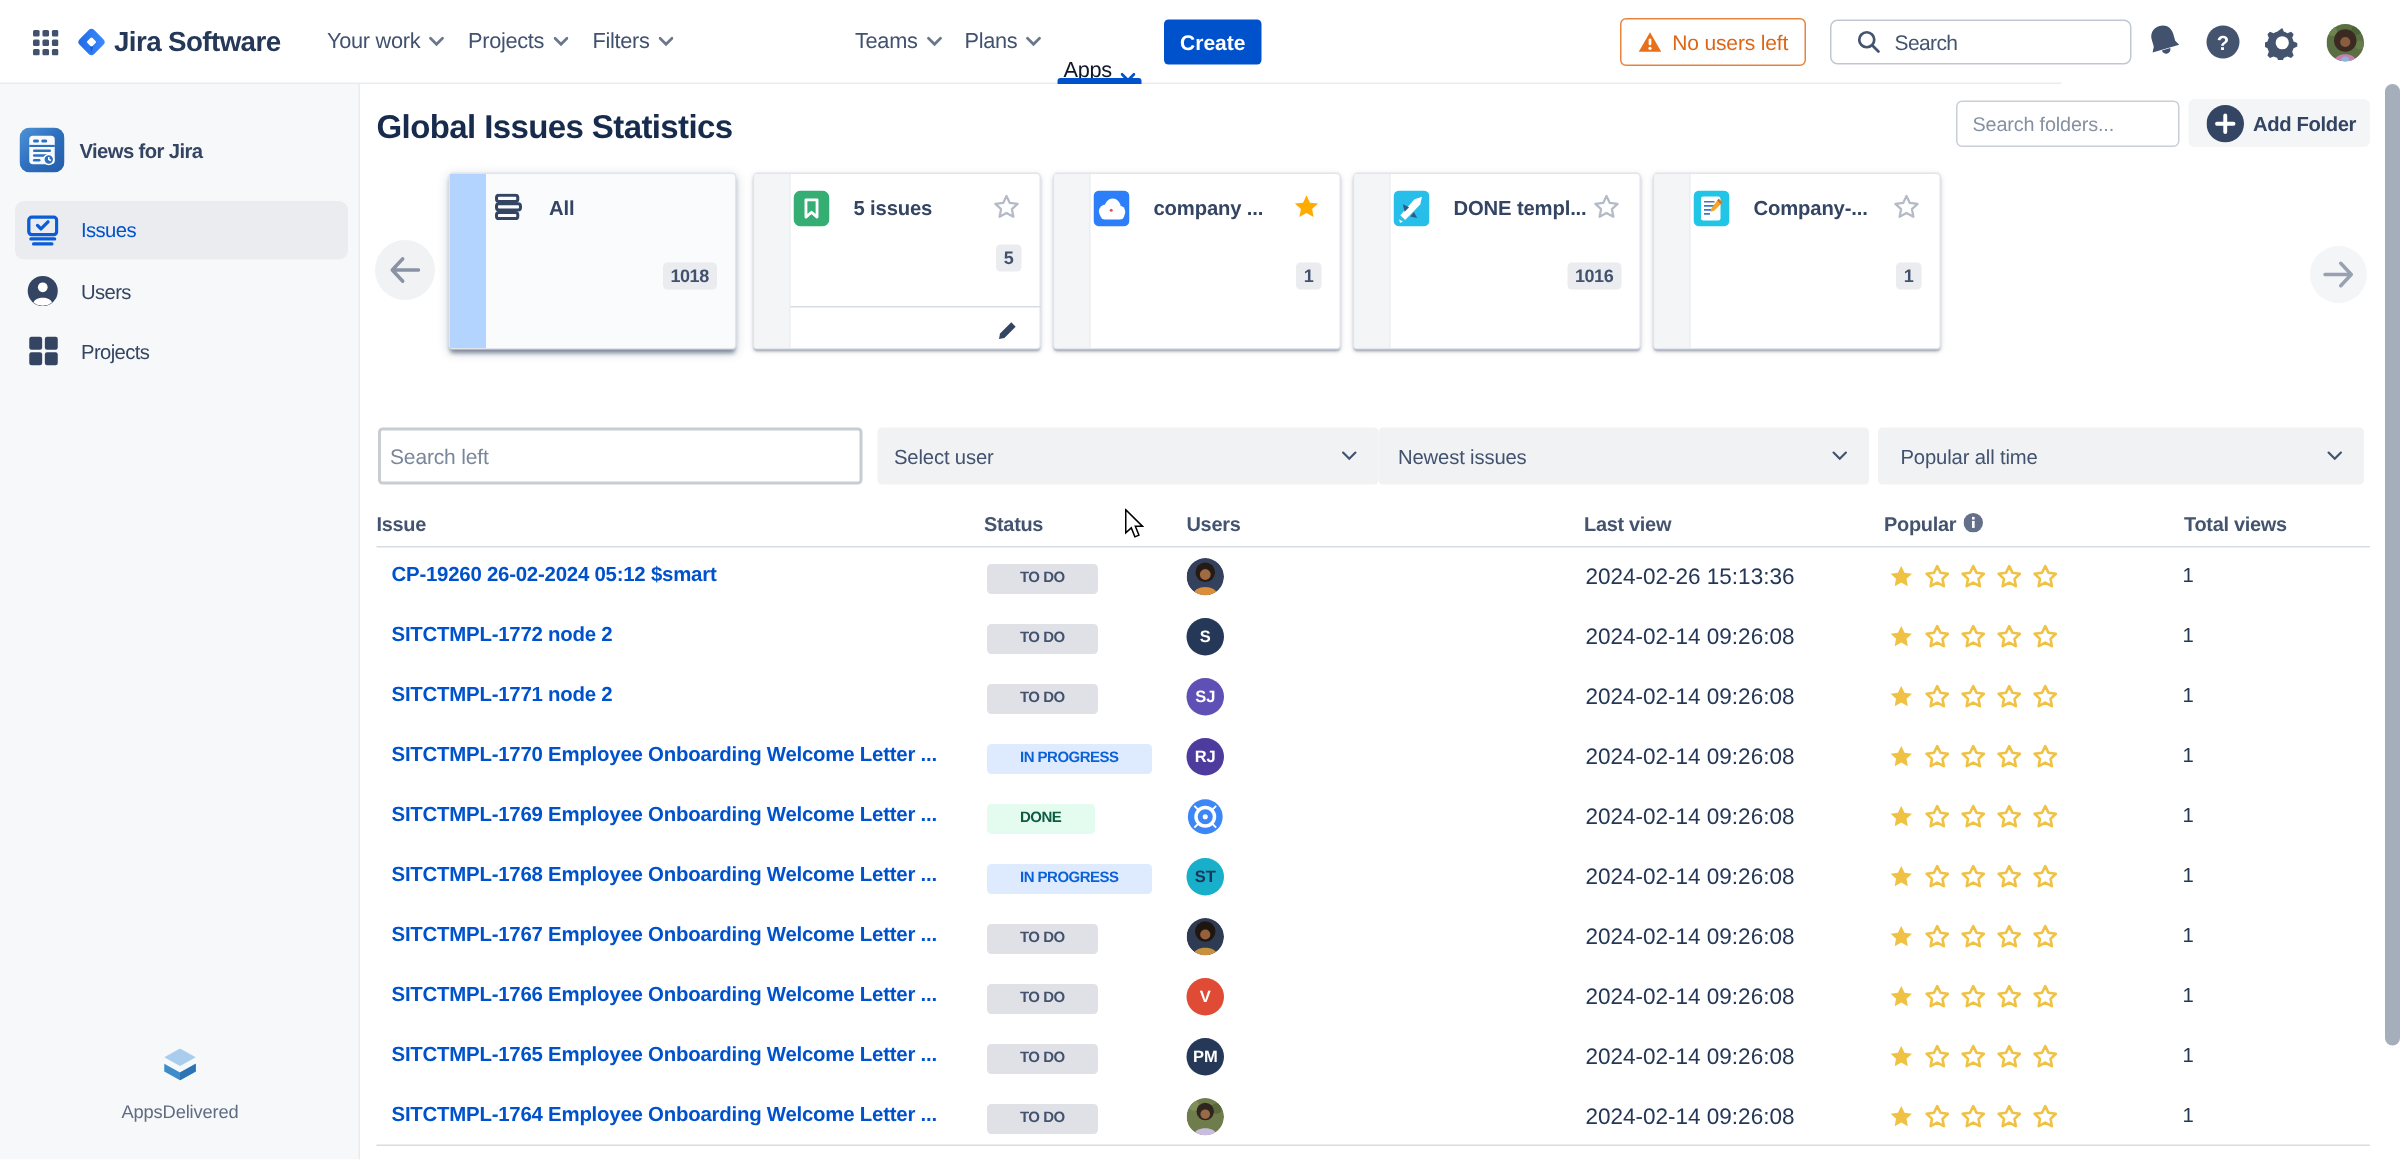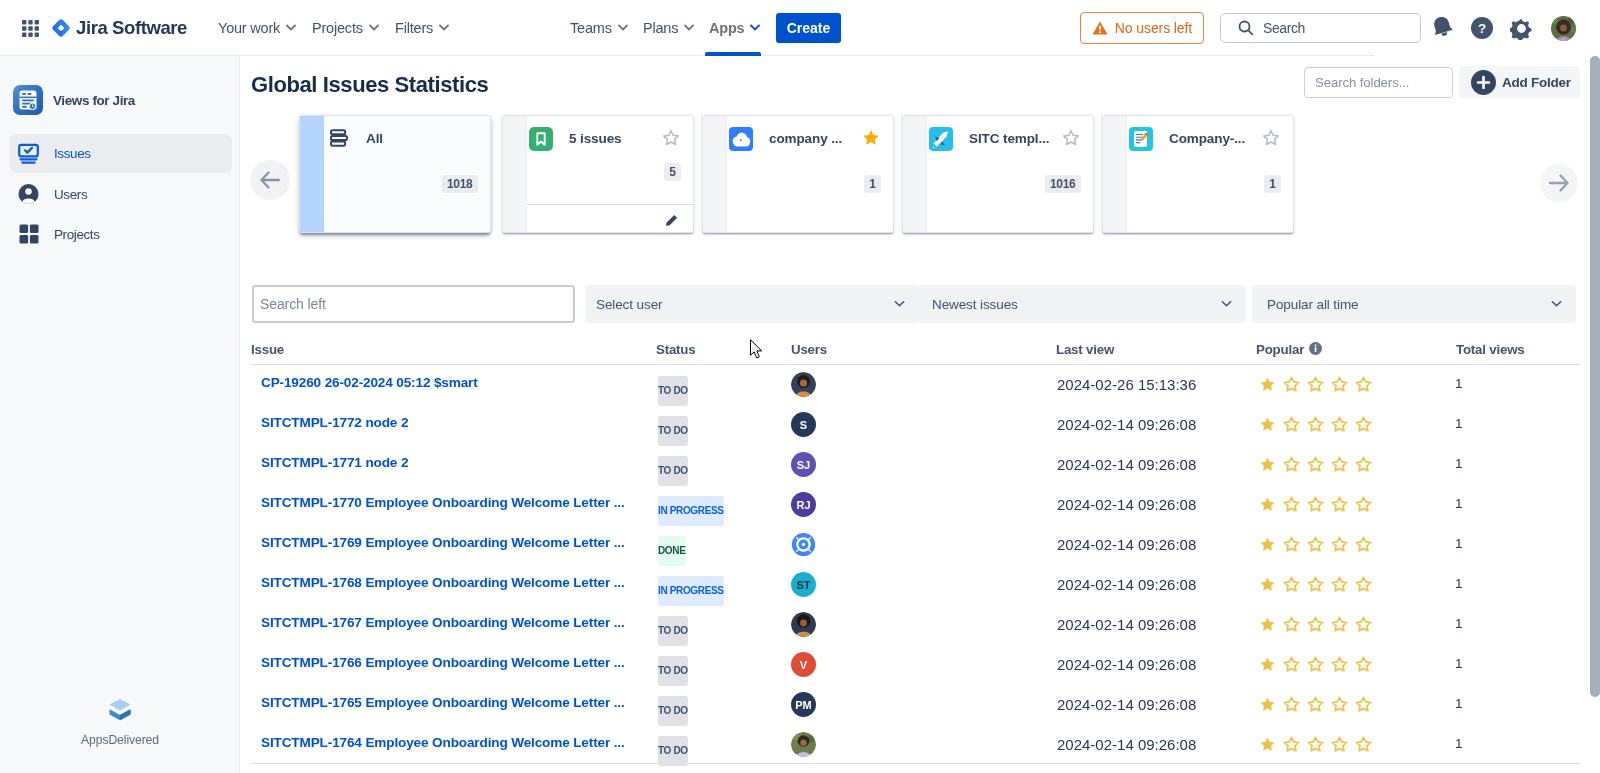--- a/index.html
+++ b/index.html
@@ -3,21 +3,21 @@
 <meta charset="utf-8">
 <style>
 * { margin:0; padding:0; box-sizing:border-box; }
 html,body { width:1600px; height:773px; overflow:hidden; }
 body { font-family:"Liberation Sans", sans-serif; background:#fff; position:relative; }
 .abs { position:absolute; }
 
 
 #hdr { position:absolute; left:0; top:0; width:1374px; height:56px; background:#fff; border-bottom:1px solid #E9EBEE; z-index:5; }
 .navitem { position:absolute; top:0; height:55px; display:flex; align-items:center; gap:6px; font-size:14.5px; font-weight:500; color:#42526E; letter-spacing:-0.2px; }
-.navitem.active { color:#737373; font-weight:700; }
+.navitem.active { color:#0f172a; font-weight:400;align-items:flex-end; }
 #appsline { position:absolute; left:705px; top:52px; width:56px; height:4px; background:#0052CC; border-radius:2px 2px 0 0; }
 #createbtn { position:absolute; left:776px; top:13px; width:65px; height:30px; background:#0052CC; border-radius:3px; color:#fff; font-size:14px; font-weight:600; display:flex; align-items:center; justify-content:center; }
 #nousers { position:absolute; left:1080px; top:12px; width:124px; height:32px; border:1px solid #E8833F; border-radius:4px; display:flex; align-items:center; justify-content:center; gap:7px; color:#DD6615; font-size:14px; letter-spacing:-0.1px; }
 #topsearch { position:absolute; left:1220px; top:13px; width:201px; height:30px; border:1px solid #C1C7D0; border-radius:5px; display:flex; align-items:center; color:#44546F; font-size:14px; letter-spacing:-0.4px; }
 #topsearch svg { margin:0 9px 0 17px; }
 
 
 #side { position:absolute; left:0; top:56px; width:240px; height:717px; background:#F7F8F9; border-right:1px solid #E9EBEE; }
 #apphead { position:absolute; left:13px; top:29px; display:flex; align-items:center; }
 #apphead .t { margin-left:10px; font-size:13.5px; font-weight:700; color:#344563; letter-spacing:-0.4px; }
@@ -56,21 +56,21 @@
 #fi2 { left:585px; width:334px; padding-left:11px; }
 #fi3 { left:919px; width:327px; padding-left:13px; }
 #fi4 { left:1252px; width:324px; padding-left:15px; }
 #fi3, #fi4 { color:#42526E; }
 
 
 .th { position:absolute; top:342px; font-size:13.3px; font-weight:700; color:#44546F; letter-spacing:-0.2px; }
 #thdiv { position:absolute; left:251px; top:364px; width:1329px; height:1px; background:#D8DCE3; }
 #tbotdiv { position:absolute; left:251px; top:763px; width:1329px; height:1px; background:#D8DCE3; }
 .ilink { position:absolute; left:261px; font-size:13.6px; font-weight:700; color:#0052CC; letter-spacing:-0.15px; white-space:nowrap; }
-.badge { position:absolute; left:658px; height:30px; border-radius:3px; font-size:10px; font-weight:700; letter-spacing:-0.35px; display:flex; align-items:center; padding:0 0; }
+.badge { position:absolute; left:658px; height:20px; border-radius:3px; font-size:10px; font-weight:700; letter-spacing:-0.35px; display:flex; align-items:center; padding:0 22px; }
 .b-todo { background:#DFE1E6; color:#42526E; }
 .b-prog { background:#DEEBFF; color:#0B61D8; }
 .b-done { background:#E3FCEF; color:#0E5A43; }
 .avatar { position:absolute; left:791px; width:25px; height:25px; border-radius:50%; color:#fff; font-size:11px; font-weight:700; display:flex; align-items:center; justify-content:center; overflow:hidden; }
 .dt { position:absolute; left:1057px; font-size:15px; color:#243757; }
 .stars { position:absolute; left:1259px; display:flex; gap:7px; }
 .tv { position:absolute; left:1455px; font-size:13.5px; color:#243757; }
 
 #sbthumb { position:absolute; left:1590px; top:56px; width:10px; height:641px; background:#A5AEBB; border-radius:5px; }
 </style>
@@ -320,21 +320,21 @@
 
 <div class="card" style="left:902px">
   <div class="stripe"></div>
   <svg class="tile" width="24" height="24" viewBox="0 0 24 24">
     <rect width="24" height="24" rx="3" fill="#27BEEA"></rect>
     <path d="M4.5 16.5 L14 5.8 L19 4.2 L17.8 9.3 L7.8 19.7 Z" fill="#fff"></path>
     <path d="M6.2 9.2 L10.4 11.2 L7.4 14.2 Z" fill="#2A5D86"></path>
     <path d="M13.6 14.4 L15.8 18.4 L11.2 17.3 Z" fill="#2A5D86"></path>
     <path d="M3.6 19.2 L6.4 20.6 L4.4 21.6 Z" fill="#DFF4FB"></path>
   </svg>
-  <div class="ctitle">SITC templ...</div>
+  <div class="ctitle">DONE templ...</div>
   <svg class="star" width="18" height="18" viewBox="0 0 18 18">
       <path d="M9 1.6 L11.2 6.3 L16.4 6.9 L12.6 10.4 L13.6 15.5 L9 13 L4.4 15.5 L5.4 10.4 L1.6 6.9 L6.8 6.3 Z" fill="#fff" stroke="#B4BBC7" stroke-width="1.5" stroke-linejoin="round"></path>
     </svg>
   <div class="cbadge" style="top:59px">1016</div>
 </div>
 
 <div class="card" style="left:1102px">
   <div class="stripe"></div>
   <svg class="tile" width="24" height="24" viewBox="0 0 24 24">
     <rect width="24" height="24" rx="3" fill="#21C5E5"></rect>

